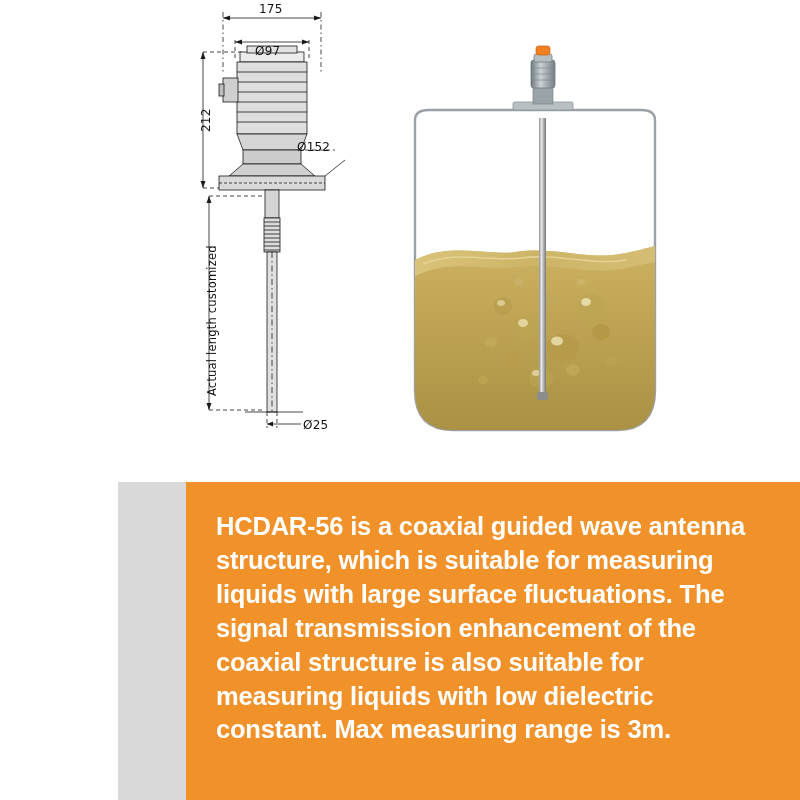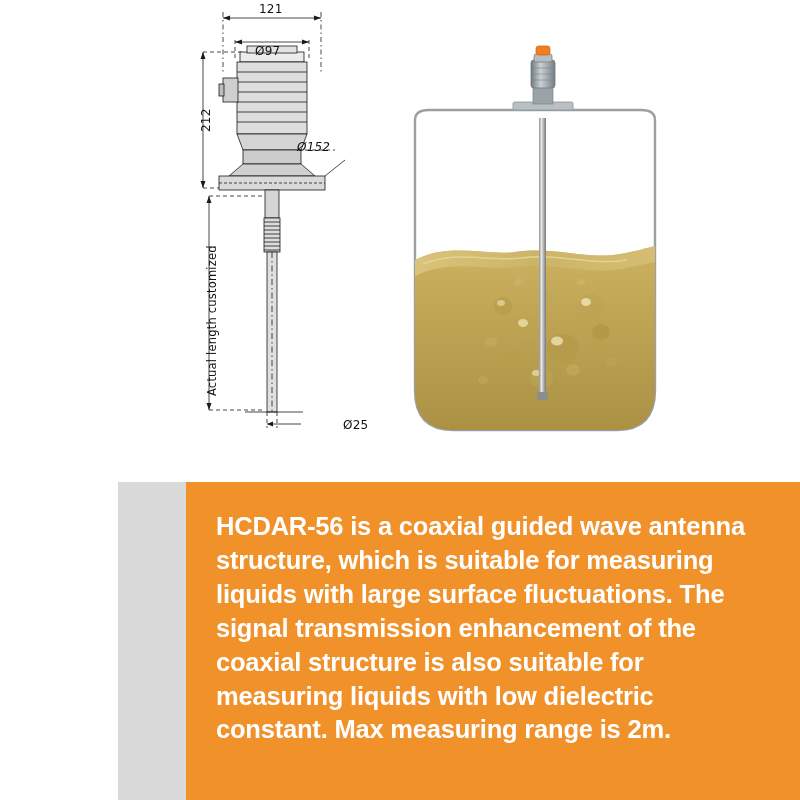--- a/index.html
+++ b/index.html
@@ -155,26 +155,26 @@
         <line x1="24" y1="196" x2="80" y2="196" stroke-dasharray="4,3"></line>
         <line x1="24" y1="410" x2="80" y2="410" stroke-dasharray="4,3"></line>
 
         <line x1="82" y1="424" x2="116" y2="424"></line>
         <polygon points="82,424 88,421.5 88,426.5" fill="#1a1a1a" stroke="none"></polygon>
         <line x1="82" y1="412" x2="82" y2="428" stroke-dasharray="4,3"></line>
         <line x1="92" y1="412" x2="92" y2="428" stroke-dasharray="4,3"></line>
       </g>
     </svg>
 
-    <div class="dim-text" style="left:74px; top:2px;">121</div>
+    <div class="dim-text" style="left:74px; top:2px;">175</div>
     <div class="dim-text" style="left:70px; top:44px;">Ø97</div>
-    <div class="dim-text" style="left:112px; top:140px;font-style:italic;">Ø152</div>
+    <div class="dim-text" style="left:112px; top:140px;">Ø152</div>
     <div class="dim-text vert" style="left:14px; top:132px;">212</div>
     <div class="dim-text vert" style="left:20px; top:396px; font-size:11.5px;">Actual length customized</div>
-    <div class="dim-text" style="left:118px; top:418px;margin-left:40px;">Ø25</div>
+    <div class="dim-text" style="left:118px; top:418px;">Ø25</div>
   </div>
 
   <div id="tank-panel">
     <svg width="300" height="440" viewBox="0 0 300 440">
       <defs>
         <clipPath id="tankClip">
           <path d="M20,110 Q20,100 34,100 L246,100 Q260,100 260,110 L260,380
                    Q260,420 222,420 L58,420 Q20,420 20,380 Z"></path>
         </clipPath>
         <linearGradient id="liquidGrad" x1="0" y1="0" x2="0" y2="1">
@@ -248,15 +248,15 @@
         <line x1="136" y1="64" x2="160" y2="64" stroke="#7b8488" stroke-width="0.6"></line>
         <line x1="136" y1="70" x2="160" y2="70" stroke="#7b8488" stroke-width="0.6"></line>
       </g>
     </svg>
   </div>
 </div>
 
 <div id="caption-band">
   <div id="caption-left-strip"></div>
   <div id="caption-box">
-    <p id="caption-text">HCDAR-56 is a coaxial guided wave antenna structure, which is suitable for measuring liquids with large surface fluctuations. The signal transmission enhancement of the coaxial structure is also suitable for measuring liquids with low dielectric constant. Max measuring range is 2m.</p>
+    <p id="caption-text">HCDAR-56 is a coaxial guided wave antenna structure, which is suitable for measuring liquids with large surface fluctuations. The signal transmission enhancement of the coaxial structure is also suitable for measuring liquids with low dielectric constant. Max measuring range is 3m.</p>
   </div>
 </div>
 
 </body></html>

